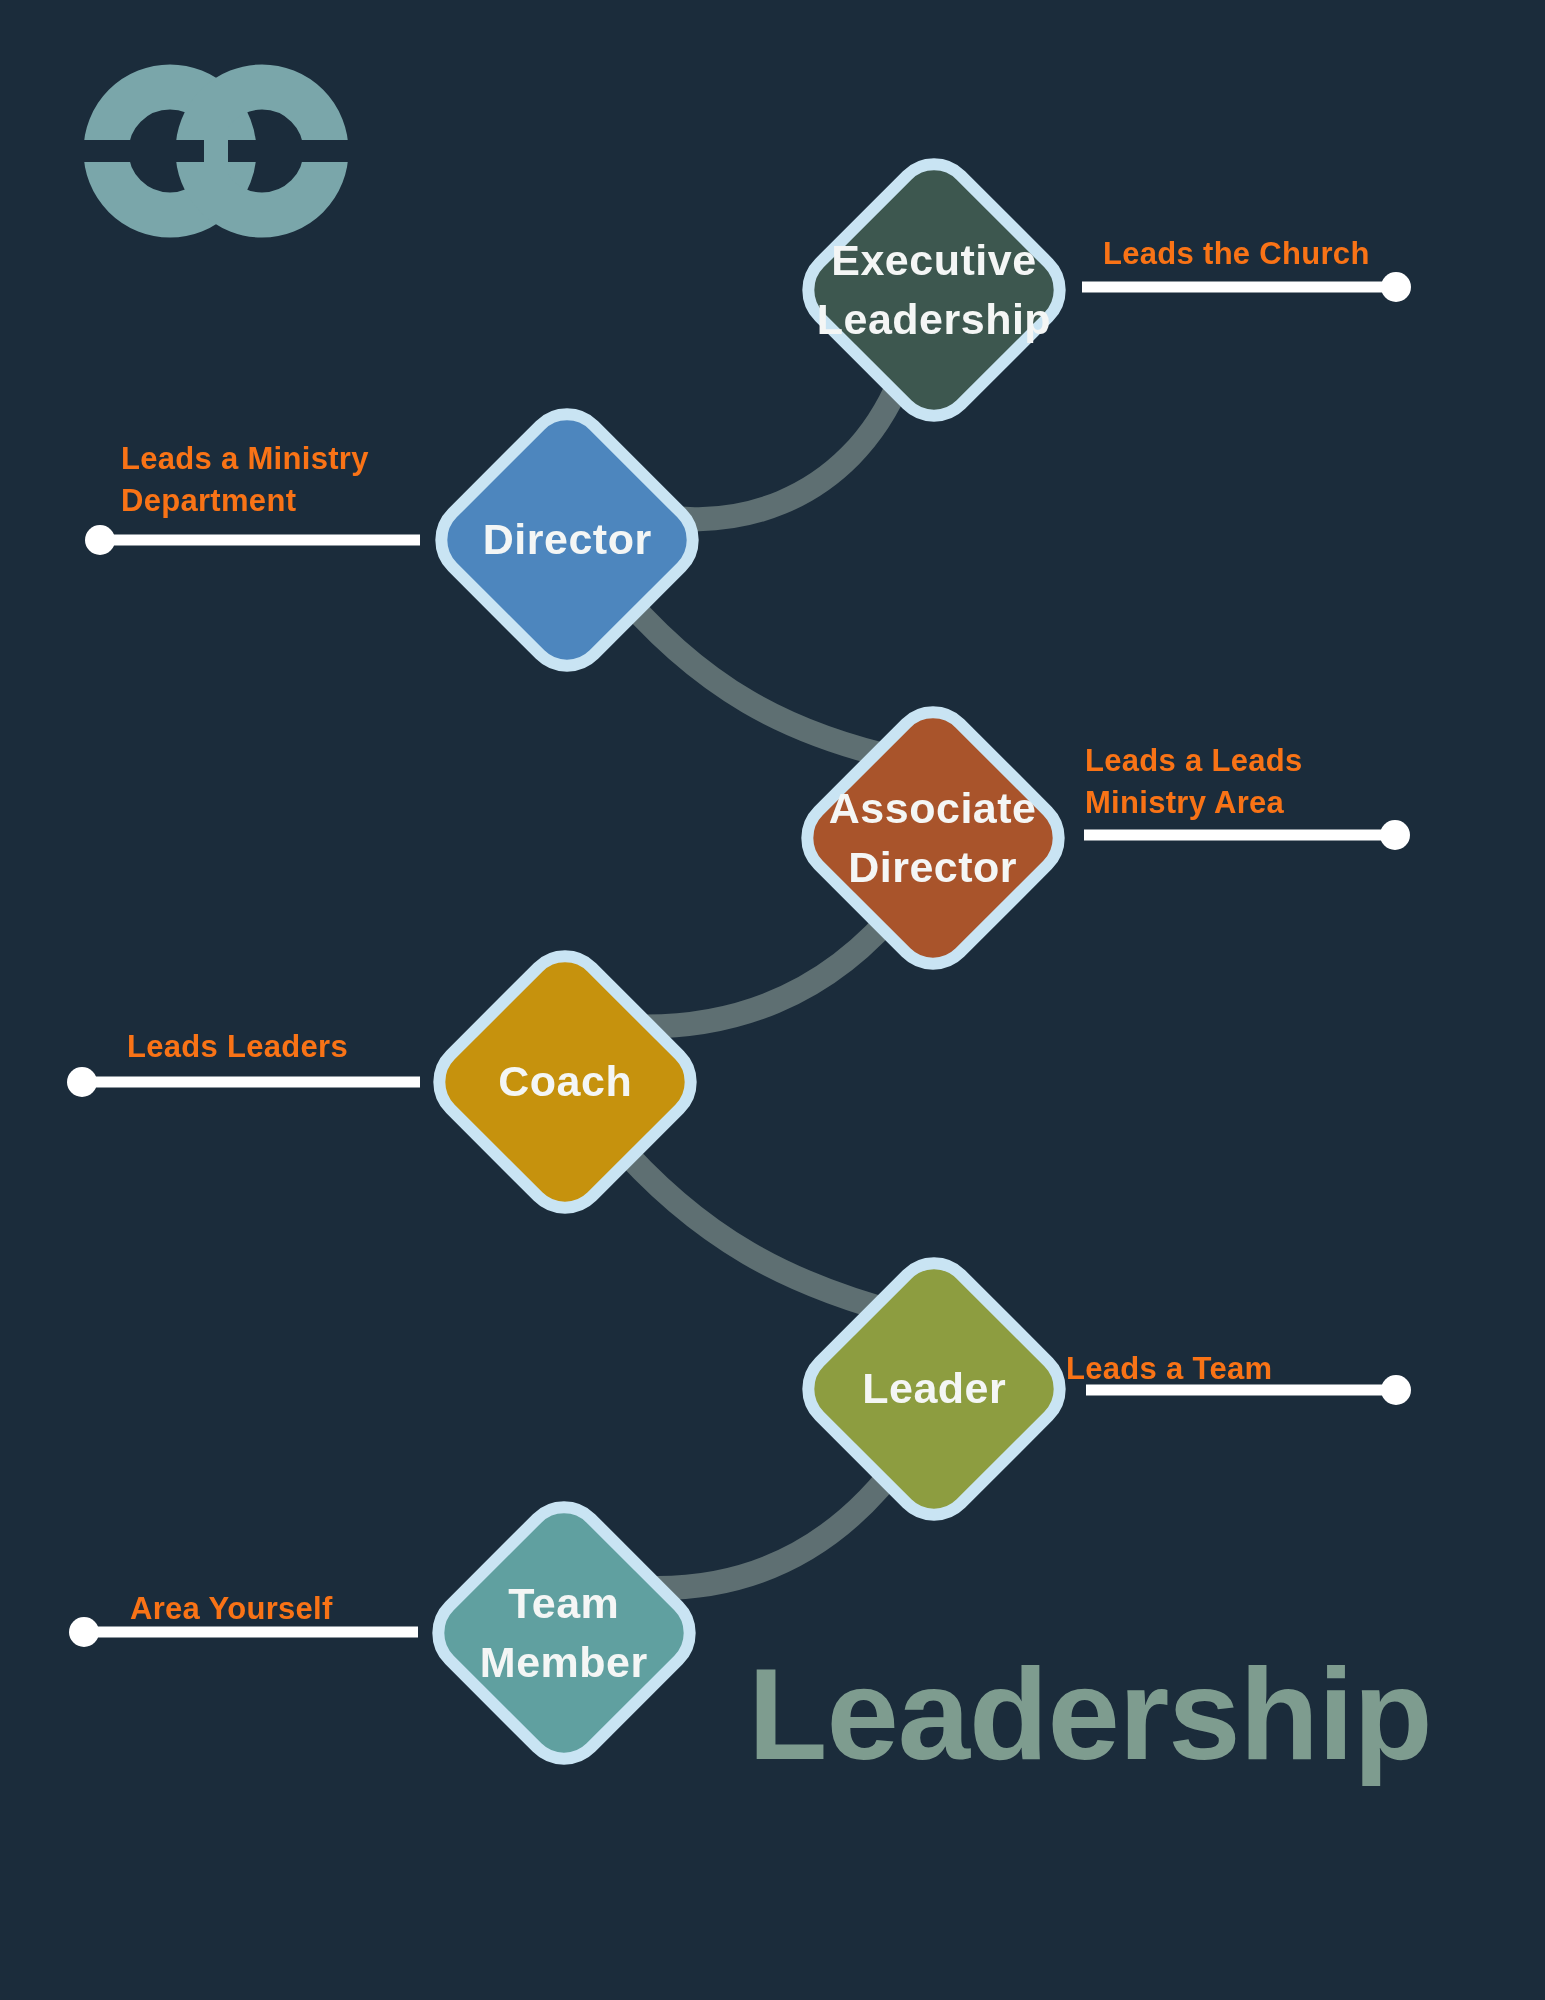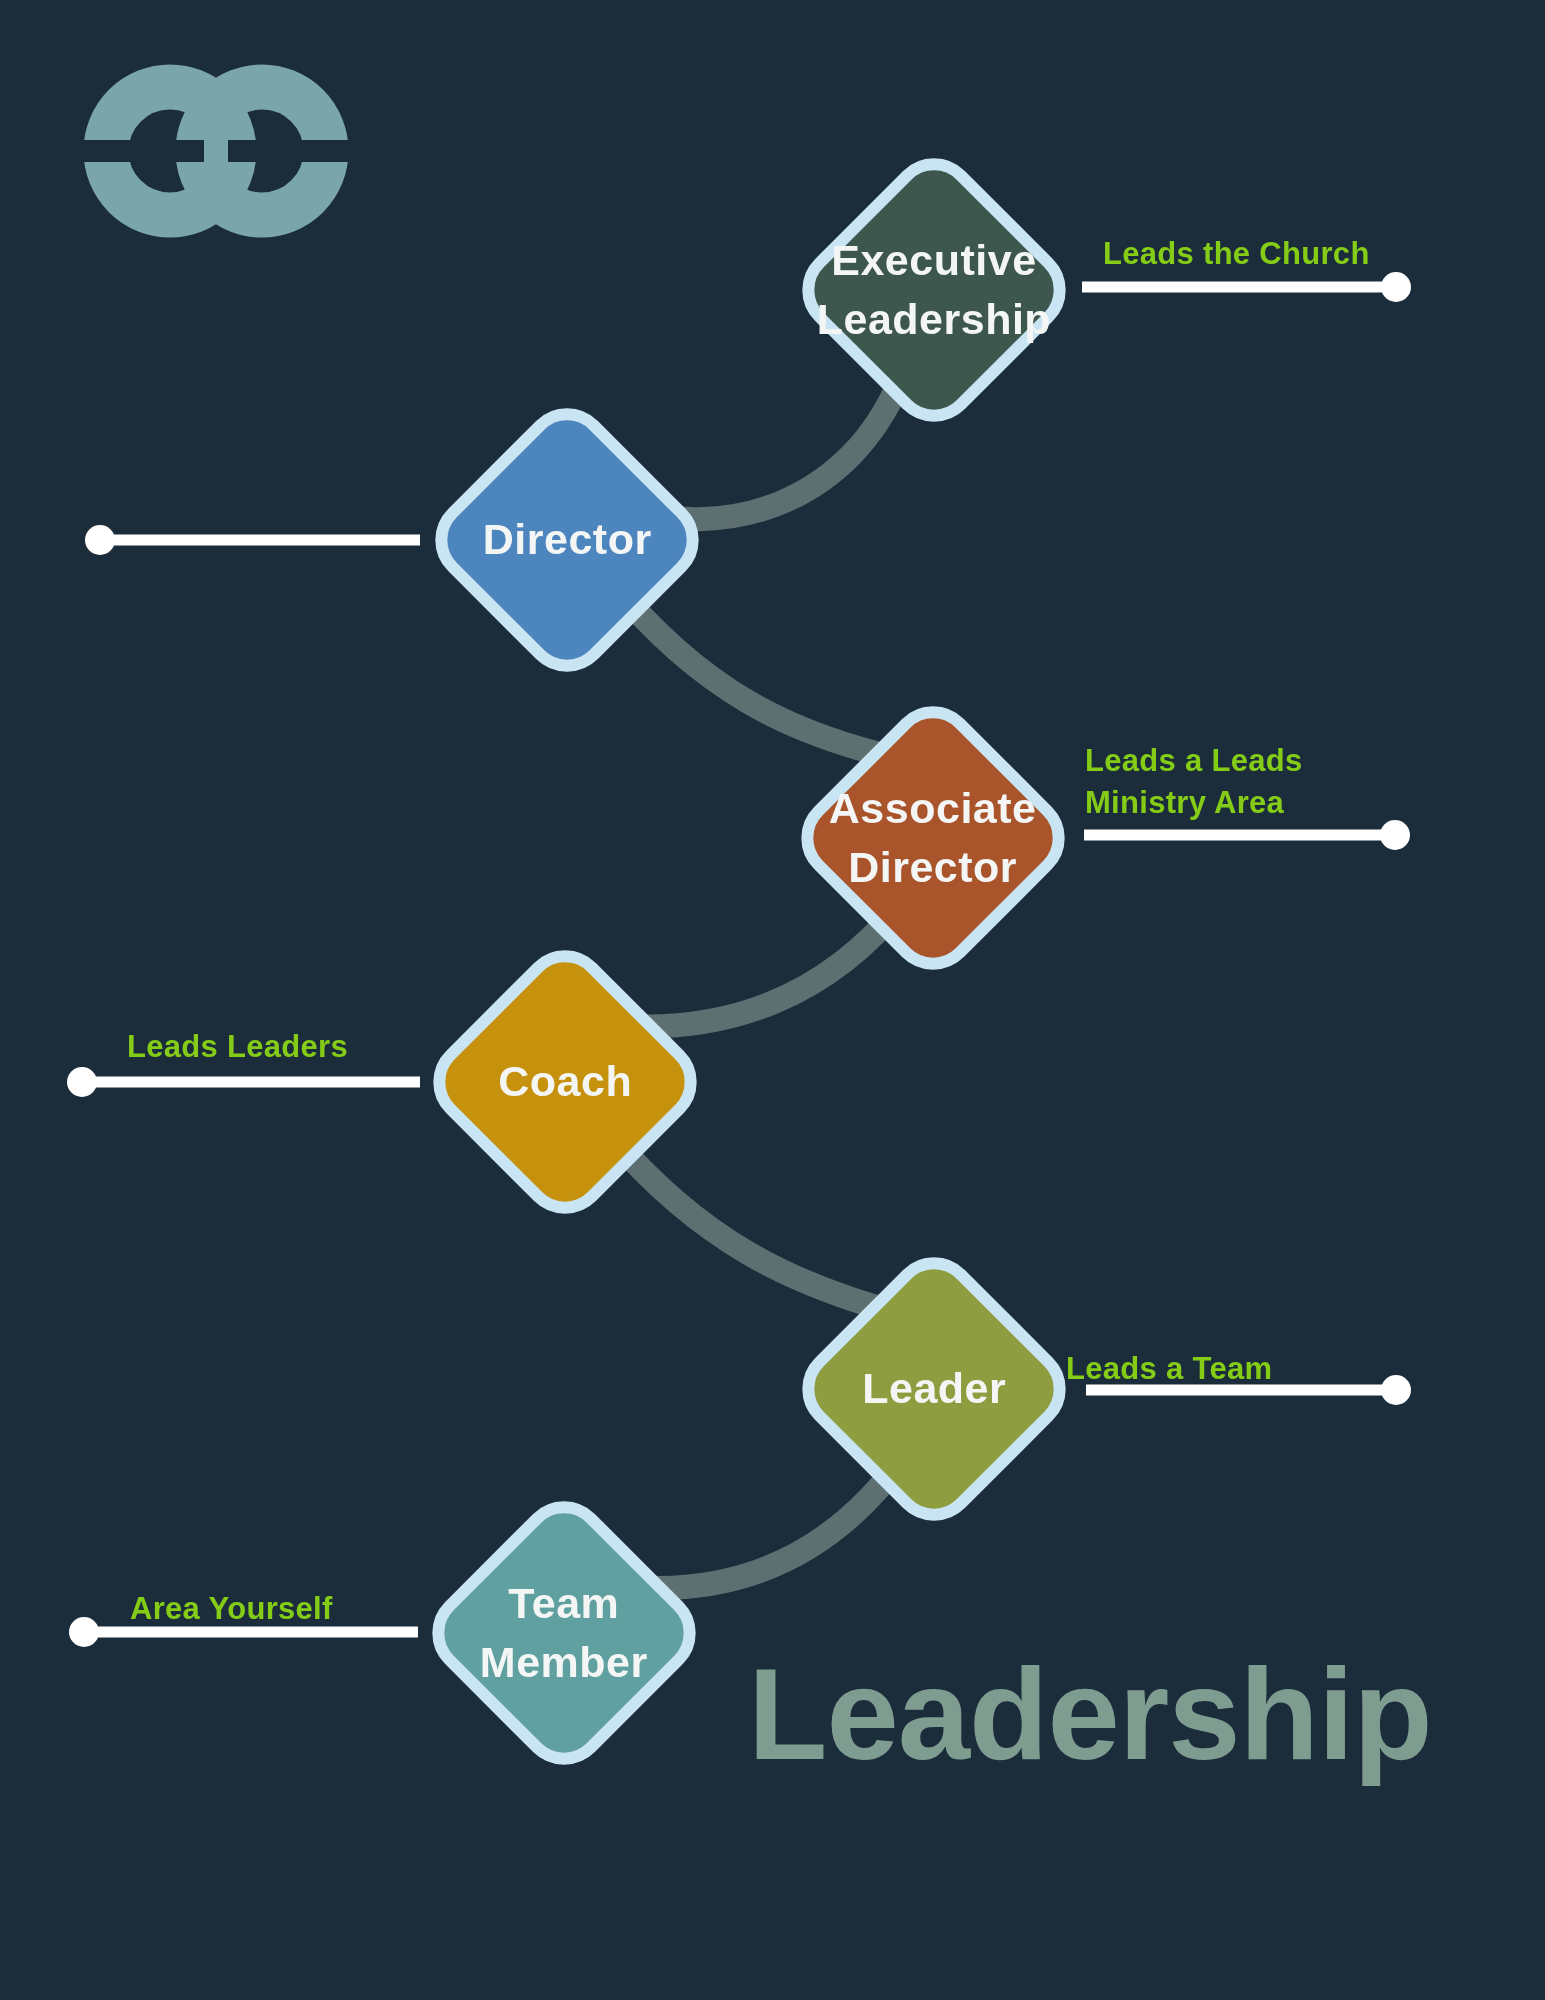--- a/index.html
+++ b/index.html
@@ -43,21 +43,21 @@
   .node-exec      { left: 828px;  top: 184px;  }
   .node-director  { left: 461px;  top: 434px;  }
   .node-associate { left: 827px;  top: 732px;  }
   .node-coach     { left: 459px;  top: 976px;  }
   .node-leader    { left: 828px;  top: 1283px; }
   .node-team      { left: 458px;  top: 1527px; }
 
   
   .callout {
     position: absolute;
-    color: #84cc16;
+    color: #f97316;
     font-weight: bold;
     font-size: 31px;
     line-height: 1.36;
     white-space: pre-line;
     letter-spacing: 0.3px;
   }
   .callout-exec      { left: 1103px; top: 233px;  }
   .callout-director  { left: 121px;  top: 438px;  }
   .callout-associate { left: 1085px; top: 740px;  }
   .callout-coach     { left: 127px;  top: 1026px; }
@@ -145,20 +145,22 @@
   </div>
   <div class="node node-leader" style="background-color: rgb(141, 157, 64);">
     <div class="txt">Leader</div>
   </div>
   <div class="node node-team" style="background-color: rgb(96, 160, 160);">
     <div class="txt">Team
 Member</div>
   </div>
 
   <div class="callout callout-exec">Leads the Church</div>
+  <div class="callout callout-director">Leads a Ministry
+Department</div>
   <div class="callout callout-associate">Leads a Leads
 Ministry Area</div>
   <div class="callout callout-coach">Leads Leaders</div>
   <div class="callout callout-leader">Leads a Team</div>
   <div class="callout callout-team">Area Yourself</div>
 
   <div class="title-main">Leadership</div>
 
 </div>
 

